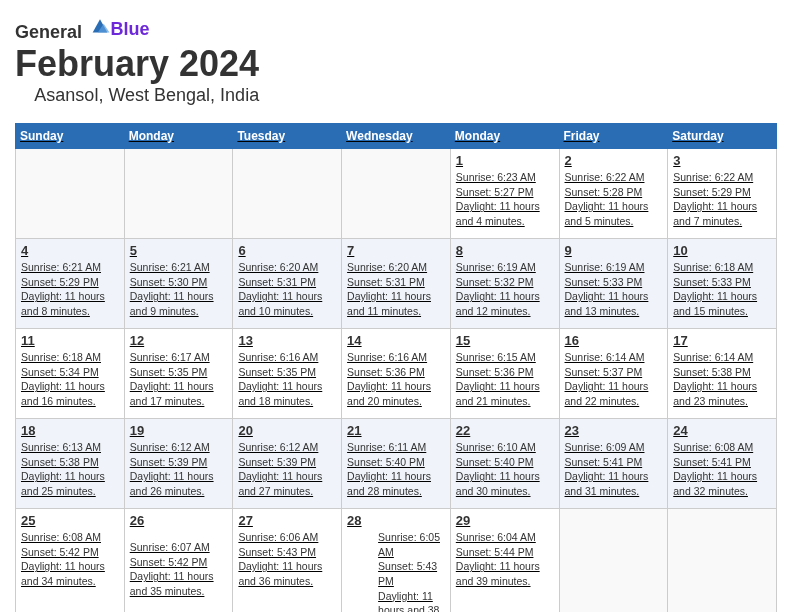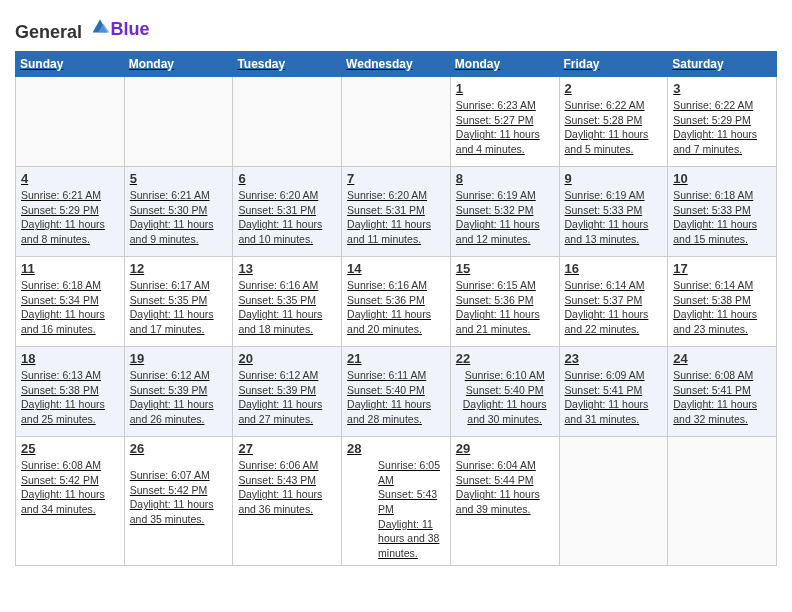--- a/index.html
+++ b/index.html
@@ -7,21 +7,21 @@
       font-family: Arial, sans-serif;
       background: #fff;
       width: 792px;
       min-height: 612px;
       padding: 10px 15px;
     }
     .header {
       display: flex;
       align-items: flex-start;
       justify-content: space-between;
-      margin-bottom: 8px;
+      margin-bottom: 17px;
       flex-direction: column;
     }
     .logo {
       display: flex;
       align-items: center;
       margin-top: 6px;
     }
     .logo-text-general {
       font-size: 18px;
       font-weight: bold;
@@ -100,20 +100,24 @@
       <span class="logo-text-general">General</span>
       <svg class="logo-icon" viewBox="0 0 30 25" xmlns="http://www.w3.org/2000/svg">
         <polygon points="5,20 15,2 25,20" fill="#2a6db5"></polygon>
         <polygon points="12,20 20,8 28,20" fill="#5ba0e0" opacity="0.7"></polygon>
       </svg>
     </div>
     <div>
       <span class="logo-text-blue">Blue</span>
     </div>
   </div>
+  <div class="title-area">
+    <h1>February 2024</h1>
+    <h2>Asansol, West Bengal, India</h2>
+  </div>
 </div>
 
 <table class="calendar">
   <thead>
     <tr>
       <th>Sunday</th>
       <th>Monday</th>
       <th>Tuesday</th>
       <th>Wednesday</th>
       <th>Monday</th>
@@ -254,21 +258,21 @@
 Daylight: 11 hours and 27 minutes.</div>
         </td>
         <td>
           <div class="day-number">21</div>
           <div class="day-info" style="white-space: pre-line;">Sunrise: 6:11 AM
 Sunset: 5:40 PM
 Daylight: 11 hours and 28 minutes.</div>
         </td>
         <td>
           <div class="day-number">22</div>
-          <div class="day-info" style="white-space: pre-line; text-align: center;">Sunrise: 6:10 AM
+          <div class="day-info" style="white-space: pre-line;">Sunrise: 6:10 AM
 Sunset: 5:40 PM
 Daylight: 11 hours and 30 minutes.</div>
         </td>
         <td>
           <div class="day-number">23</div>
           <div class="day-info" style="white-space: pre-line;">Sunrise: 6:09 AM
 Sunset: 5:41 PM
 Daylight: 11 hours and 31 minutes.</div>
         </td>
         <td>

